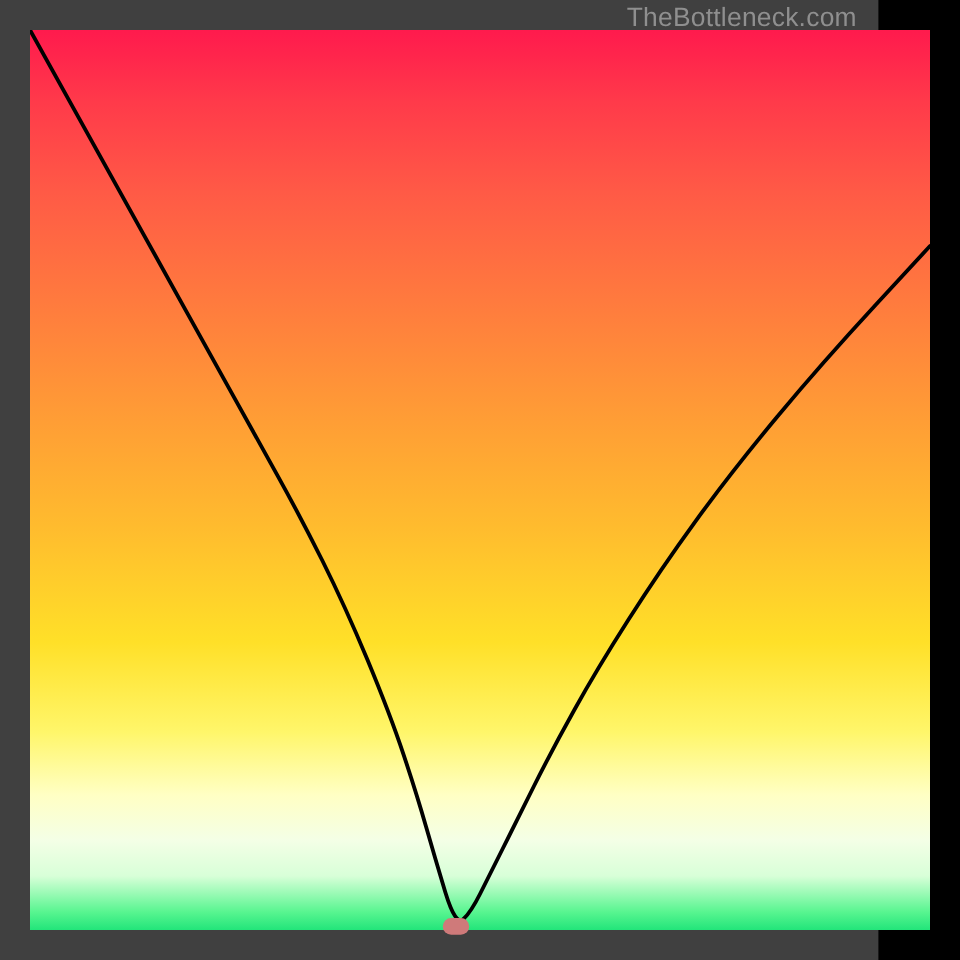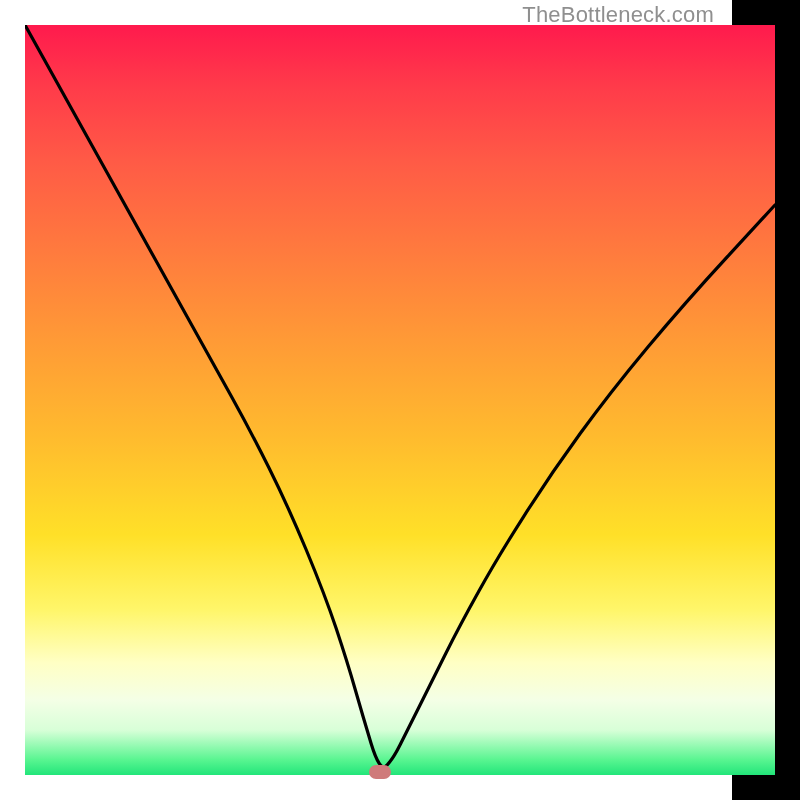--- a/index.html
+++ b/index.html
@@ -10,21 +10,21 @@
     background: #000;
     font-family: Arial, Helvetica, sans-serif;
     overflow: hidden;
   }
   .frame {
     position: absolute;
     left: 0;
     top: 0;
     width: 732px;
     height: 800px;
-    background: #ffffff;
+    background: #404040;
   }
   .watermark {
     position: absolute;
     top: 2px;
     right: 18px;
     color: #8f8f8f;
     font-size: 22px;
     font-weight: 400;
     letter-spacing: 0.2px;
   }

